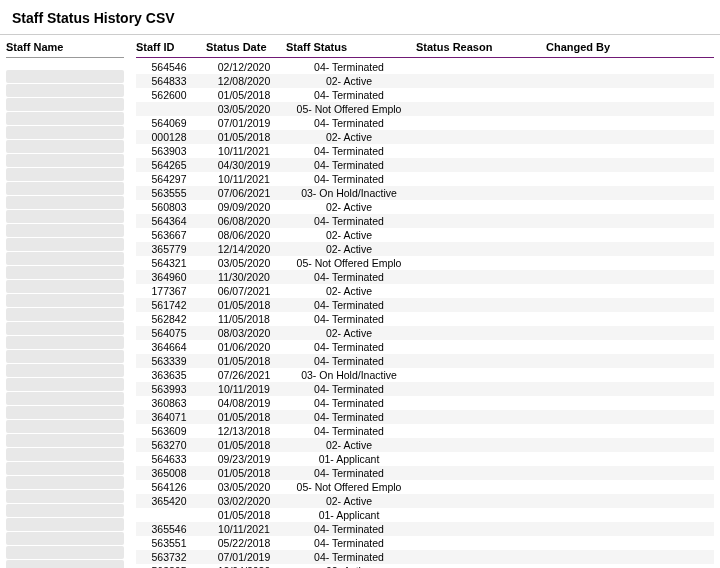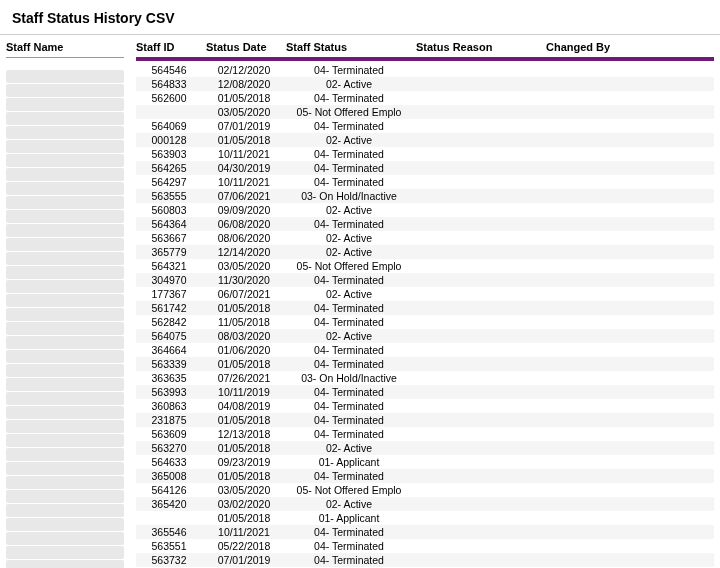--- a/index.html
+++ b/index.html
@@ -46,21 +46,21 @@
     .data-table {
       flex: 1;
       padding: 0 6px;
     }
     .table-header {
       display: grid;
       grid-template-columns: 70px 80px 130px 130px 120px;
       font-weight: bold;
       font-size: 11px;
       padding: 2px 0 4px 0;
-      border-bottom: 4px solid #701a75;
+      border-bottom: 1px solid #701a75;
       margin-bottom: 2px;
     }
     .table-row {
       display: grid;
       grid-template-columns: 70px 80px 130px 130px 120px;
       min-height: 13px;
       padding: 1px 0;
       font-size: 10.5px;
       text-align: center;
     }
@@ -229,21 +229,21 @@
           <div class="col"></div>
         </div>
         <div class="table-row">
           <div class="col">564321</div>
           <div class="col">03/05/2020</div>
           <div class="col">05- Not Offered Emplo</div>
           <div class="col"></div>
           <div class="col"></div>
         </div>
         <div class="table-row">
-          <div class="col">304970</div>
+          <div class="col">364960</div>
           <div class="col">11/30/2020</div>
           <div class="col">04- Terminated</div>
           <div class="col"></div>
           <div class="col"></div>
         </div>
         <div class="table-row">
           <div class="col">177367</div>
           <div class="col">06/07/2021</div>
           <div class="col">02- Active</div>
           <div class="col"></div>
@@ -299,21 +299,21 @@
           <div class="col"></div>
         </div>
         <div class="table-row">
           <div class="col">360863</div>
           <div class="col">04/08/2019</div>
           <div class="col">04- Terminated</div>
           <div class="col"></div>
           <div class="col"></div>
         </div>
         <div class="table-row">
-          <div class="col">231875</div>
+          <div class="col">364071</div>
           <div class="col">01/05/2018</div>
           <div class="col">04- Terminated</div>
           <div class="col"></div>
           <div class="col"></div>
         </div>
         <div class="table-row">
           <div class="col">563609</div>
           <div class="col">12/13/2018</div>
           <div class="col">04- Terminated</div>
           <div class="col"></div>

